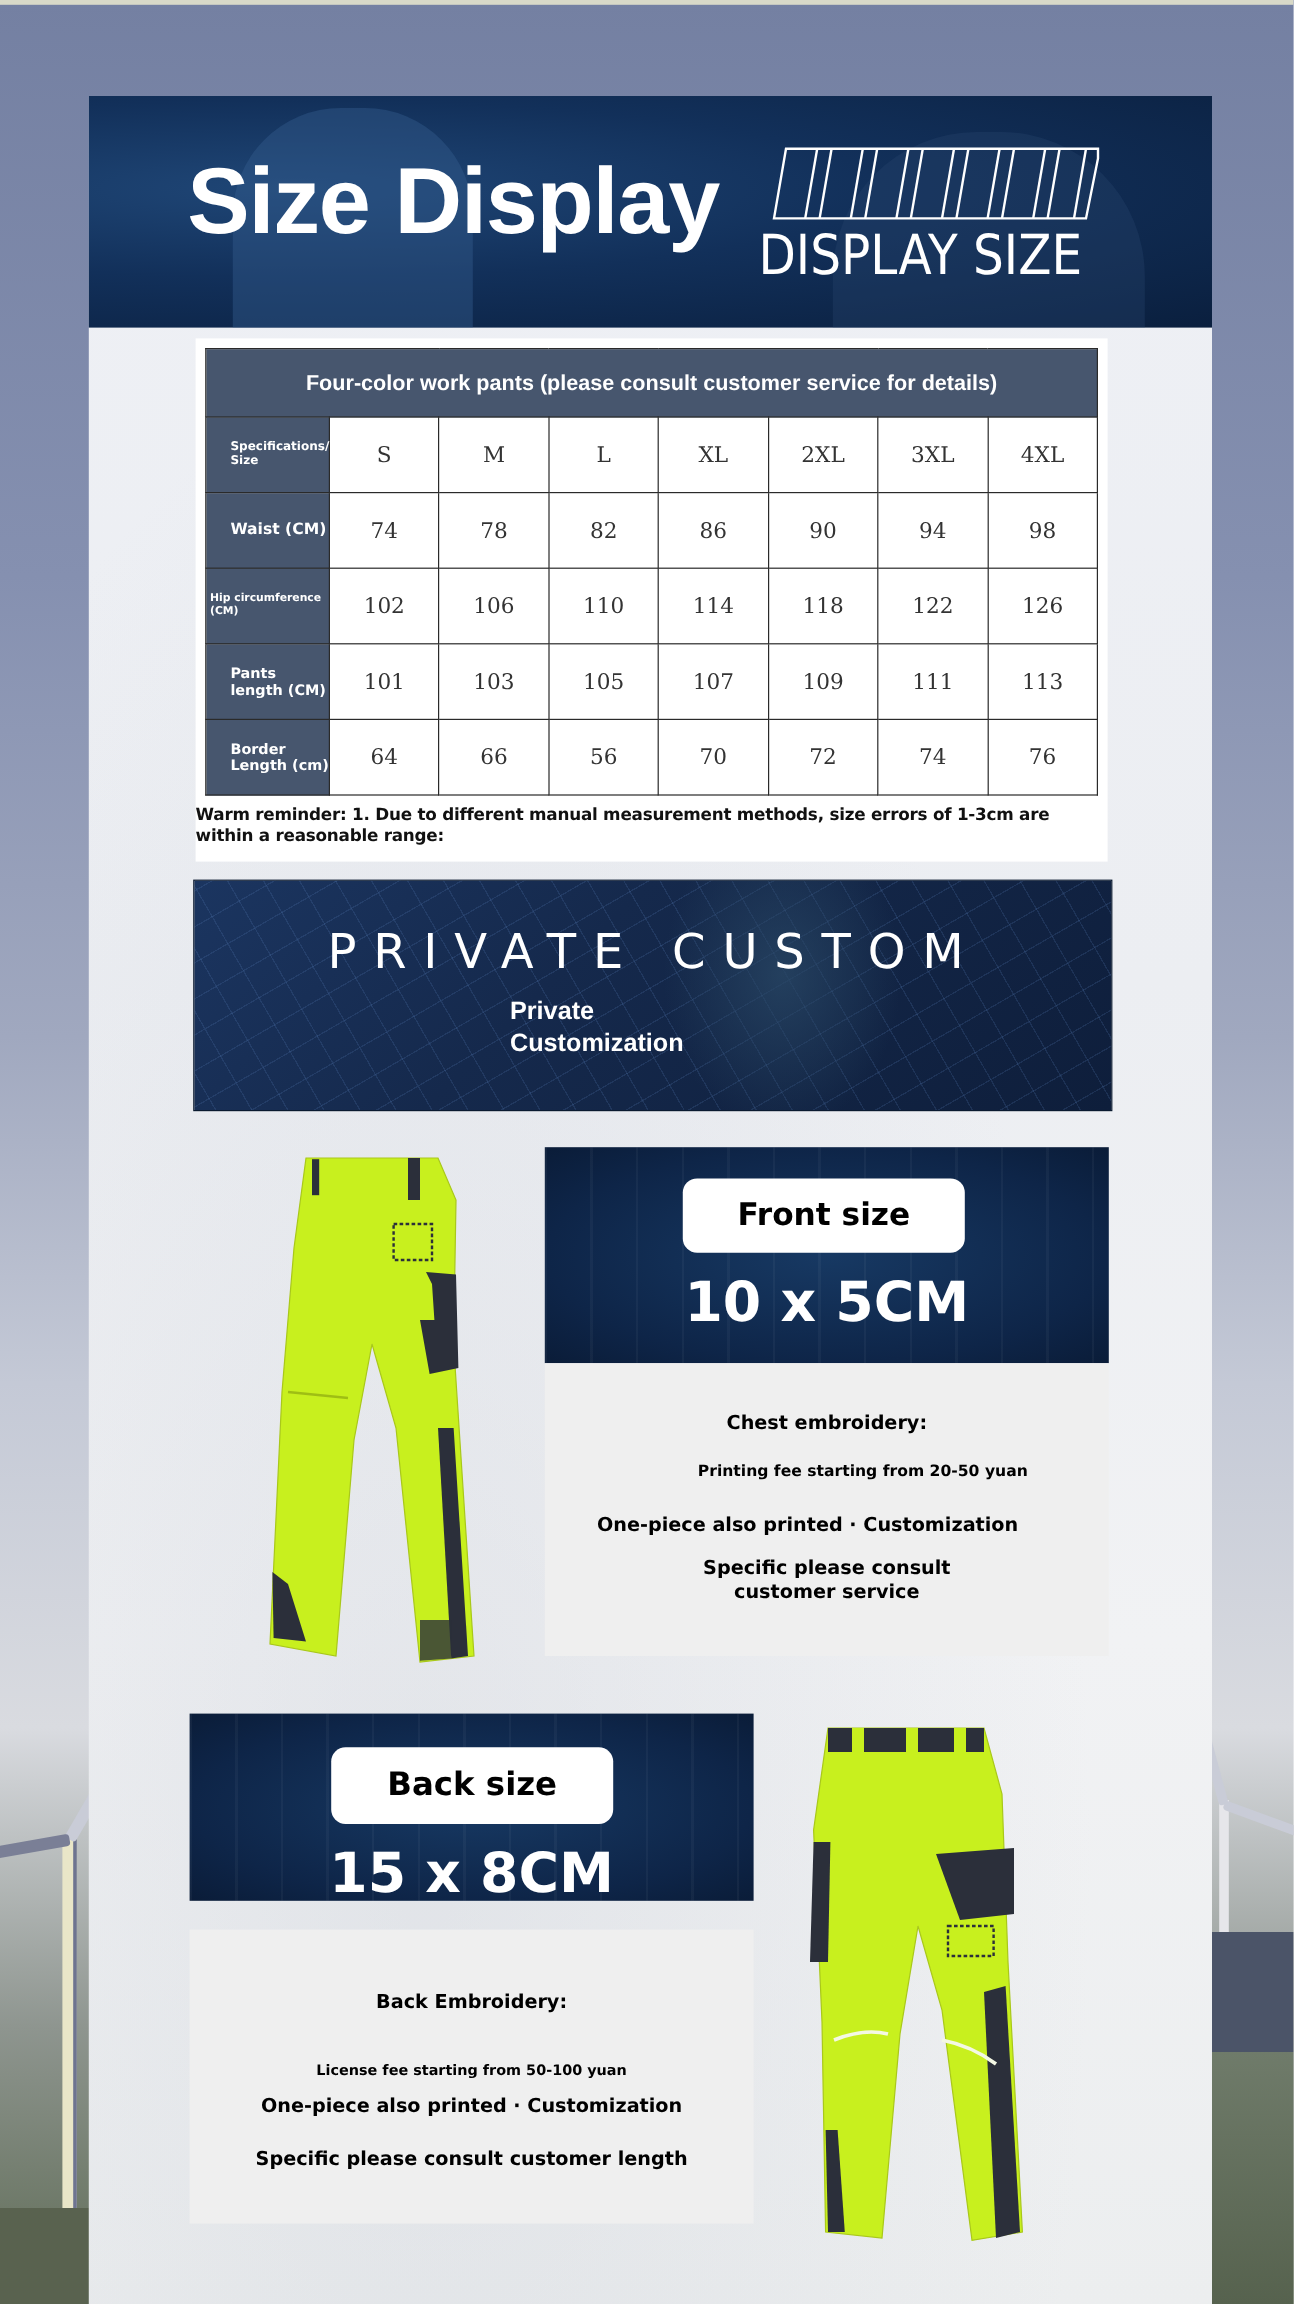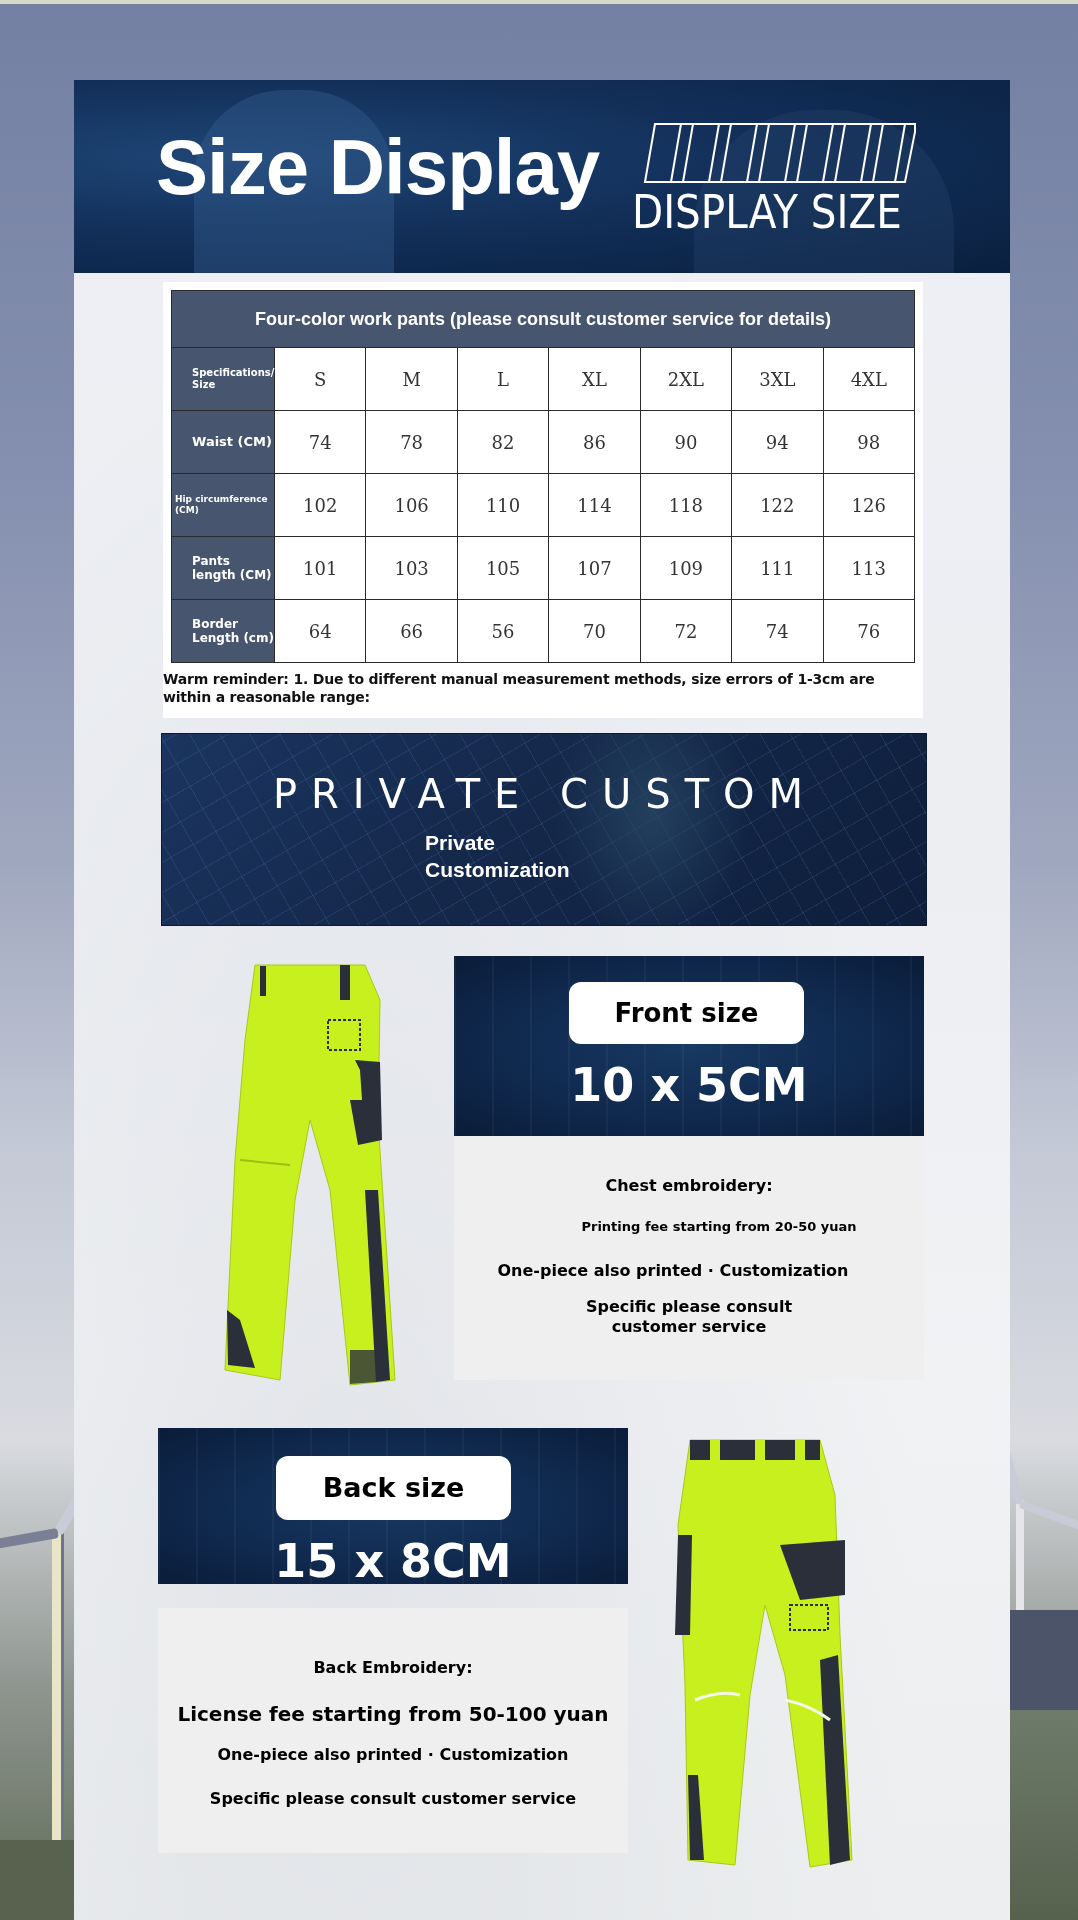--- a/index.html
+++ b/index.html
@@ -266,23 +266,23 @@
   <div class="line" style="top:181px;font-size:16px;">customer service</div>
 </div>
 
 <div class="size-head back-head">
   <div class="bars"></div>
   <div class="pill" style="left:118px;top:28px;width:235px;height:64px;line-height:64px;font-size:27px;">Back size</div>
   <div class="dim" style="left:0;top:106px;width:470px;font-size:46px;">15 x 8CM</div>
 </div>
 <div class="size-body back-body">
   <div class="line" style="top:50px;font-size:16px;">Back Embroidery:</div>
-  <div class="line" style="top:94px;font-size:20px;text-align:center;">License fee starting from 50-100 yuan</div>
+  <div class="line" style="top:110px;font-size:12px;text-align:center;">License fee starting from 50-100 yuan</div>
   <div class="line" style="top:137px;font-size:16px;">One-piece also printed  ·  Customization</div>
-  <div class="line" style="top:181px;font-size:16px;">Specific please consult customer service</div>
+  <div class="line" style="top:181px;font-size:16px;">Specific please consult customer length</div>
 </div>
 
 <svg class="pants" style="left:660px;top:1435px;" width="220" height="440" viewBox="0 0 220 440">
   <path d="M30,5 L160,5 L175,60 L180,200 L192,425 L150,432 L125,240 L105,170 L90,260 L75,430 L28,425 L25,250 L18,90 Z" fill="#c8f01e" stroke="#a9c81a" stroke-width="1"></path>
   <rect x="30" y="5" width="130" height="20" fill="#2b2f3a"></rect>
   <rect x="50" y="5" width="10" height="40" fill="#c8f01e"></rect>
   <rect x="95" y="5" width="10" height="40" fill="#c8f01e"></rect>
   <rect x="135" y="5" width="10" height="40" fill="#c8f01e"></rect>
   <path d="M18,100 L32,100 L30,200 L15,200 Z" fill="#2b2f3a"></path>
   <path d="M120,110 L185,105 L185,160 L140,165 Z" fill="#2b2f3a"></path>

